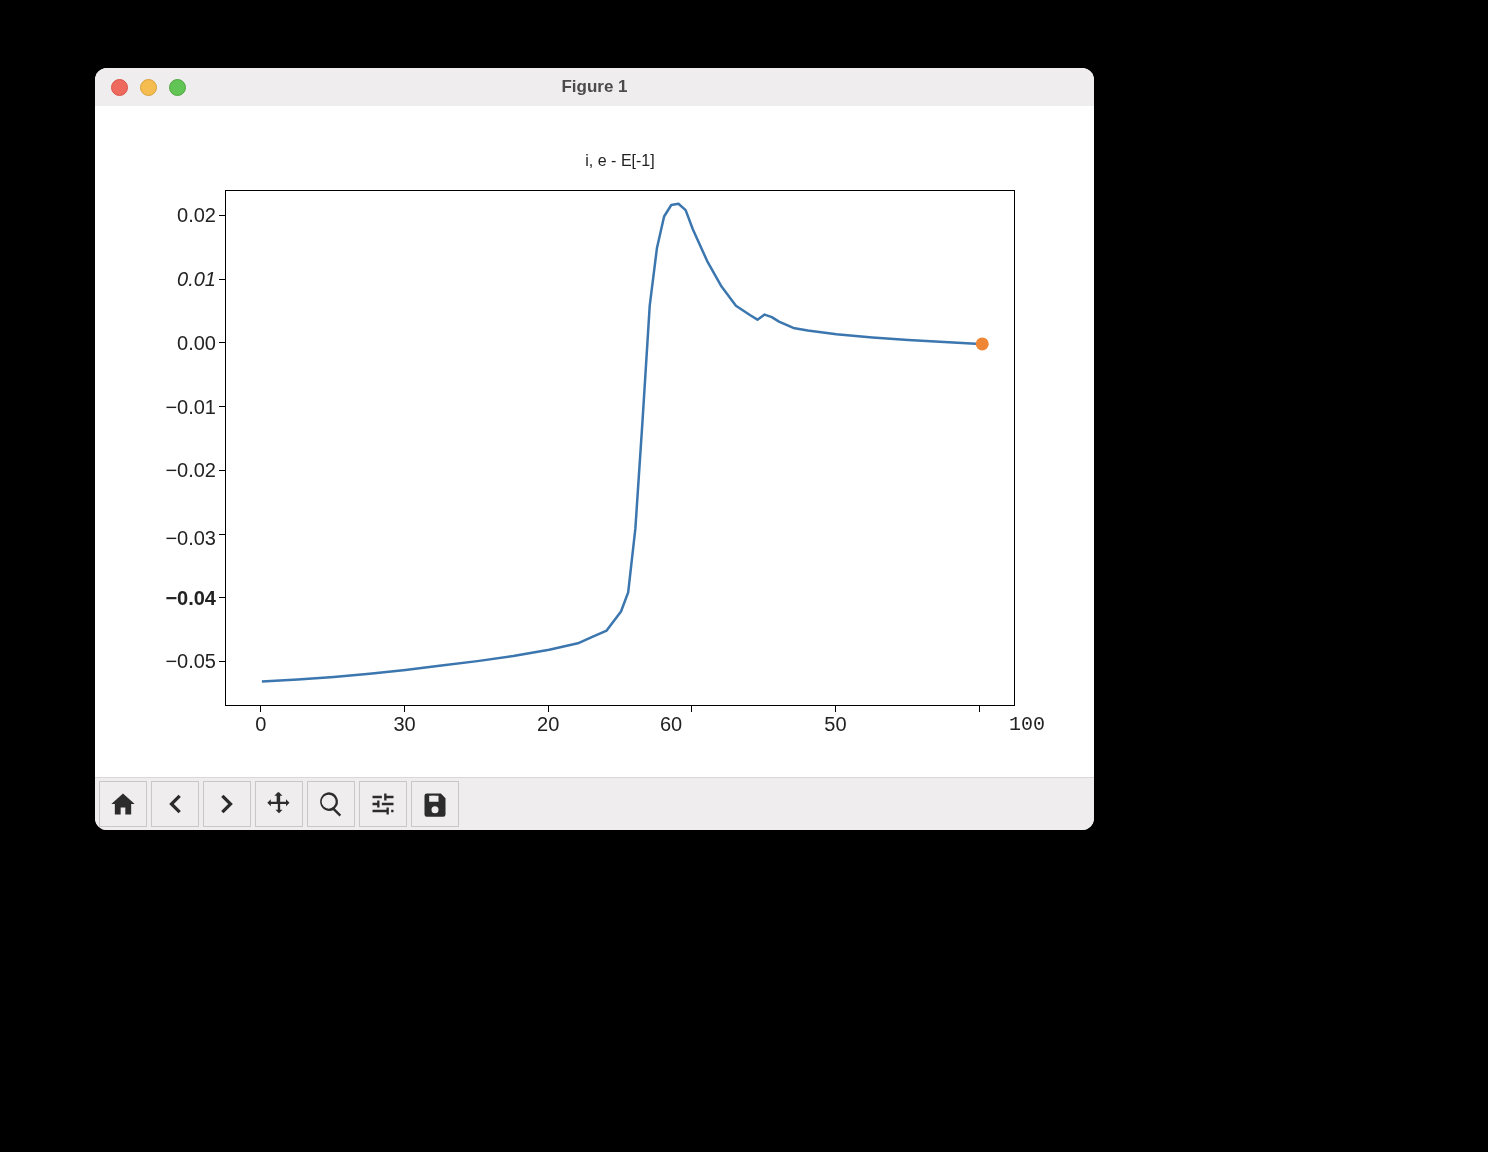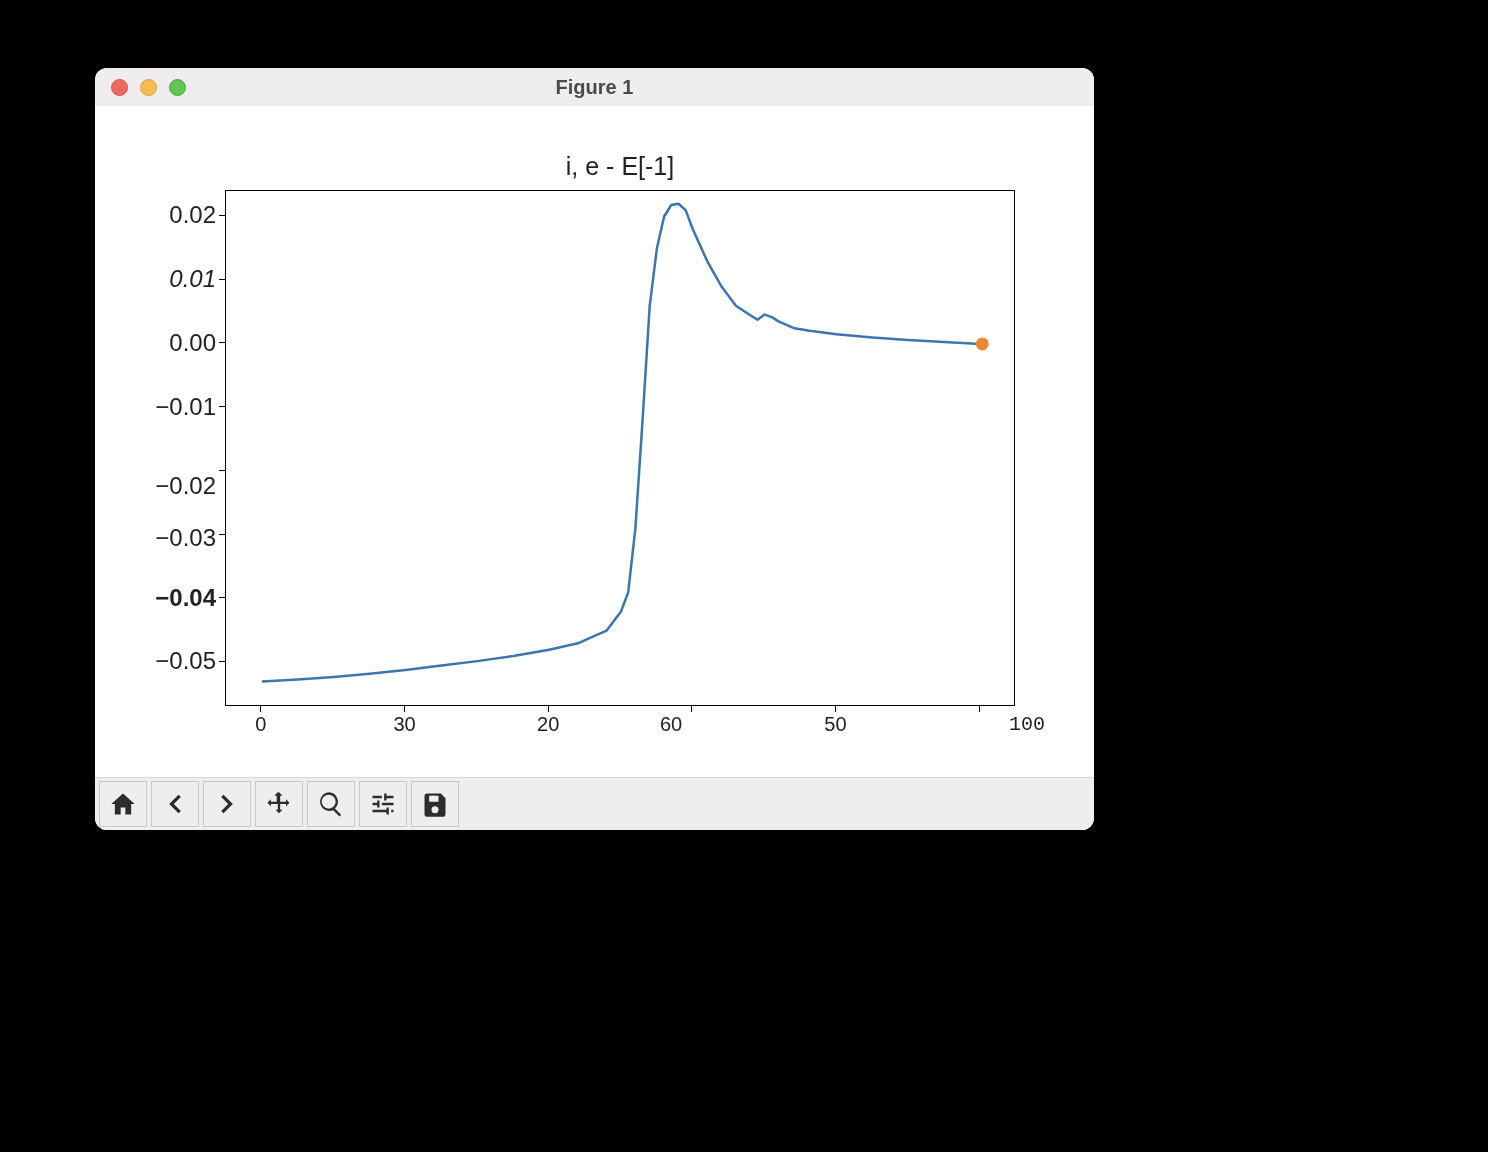--- a/index.html
+++ b/index.html
@@ -39,21 +39,21 @@
     height: 15px;
     border-radius: 50%;
   }
   .tl-close { background: #ee6a5f; border: 0.5px solid #d85448; }
   .tl-min   { background: #f5bd4f; border: 0.5px solid #d9a13a; }
   .tl-zoom  { background: #61c454; border: 0.5px solid #50a63f; }
   .titlebar-title {
     position: absolute;
     left: 0; right: 0;
     text-align: center;
-    font-size: 20px;
+    font-size: 17px;
     font-weight: 600;
     color: #4b4b4b;
     pointer-events: none;
   }
   .canvas {
     position: absolute;
     left: 0; top: 38px; right: 0;
     height: 672px;
     background: #ffffff;
   }
@@ -66,29 +66,29 @@
     height: 516px;
     border: 1.5px solid #000;
     box-sizing: border-box;
   }
   .chart-title {
     position: absolute;
     left: 130px;
     top: 46px;
     width: 790px;
     text-align: center;
-    font-size: 25px;
+    font-size: 16px;
     color: #222;
   }
   .ytick-label {
     position: absolute;
     text-align: right;
     width: 110px;
     left: 11px;
-    font-size: 24px;
+    font-size: 20px;
     color: #222;
     transform: translateY(-50%);
   }
   .xtick-label {
     position: absolute;
     text-align: center;
     width: 60px;
     font-size: 20px;
     color: #222;
     top: 607px;
@@ -165,21 +165,21 @@
         <div class="xtick-label" style="left: 740.455px;">50</div>
         <div class="tick" style="left: 883.591px; top: 600px; width: 1px; height: 6px;"></div>
         <div class="xtick-label" style="left: 932px; font-family: Liberation Mono, monospace;">100</div>
         <div class="tick" style="left: 124px; top: 554.907px; width: 6px; height: 1px;"></div>
         <div class="ytick-label" style="top: 555.407px;">−0.05</div>
         <div class="tick" style="left: 124px; top: 491.204px; width: 6px; height: 1px;"></div>
         <div class="ytick-label" style="top: 491.704px; font-weight: bold;">−0.04</div>
         <div class="tick" style="left: 124px; top: 427.5px; width: 6px; height: 1px;"></div>
         <div class="ytick-label" style="top: 432px;">−0.03</div>
         <div class="tick" style="left: 124px; top: 363.796px; width: 6px; height: 1px;"></div>
-        <div class="ytick-label" style="top: 364.296px; margin-top: 16px;">−0.02</div>
+        <div class="ytick-label" style="top: 364.296px;">−0.02</div>
         <div class="tick" style="left: 124px; top: 300.093px; width: 6px; height: 1px;"></div>
         <div class="ytick-label" style="top: 300.593px;">−0.01</div>
         <div class="tick" style="left: 124px; top: 236.389px; width: 6px; height: 1px;"></div>
         <div class="ytick-label" style="top: 236.889px;">0.00</div>
         <div class="tick" style="left: 124px; top: 172.685px; width: 6px; height: 1px;"></div>
         <div class="ytick-label" style="top: 173.185px; font-style: italic;">0.01</div>
         <div class="tick" style="left: 124px; top: 108.981px; width: 6px; height: 1px;"></div>
         <div class="ytick-label" style="top: 109.481px;">0.02</div>
       </div>
   </div>

